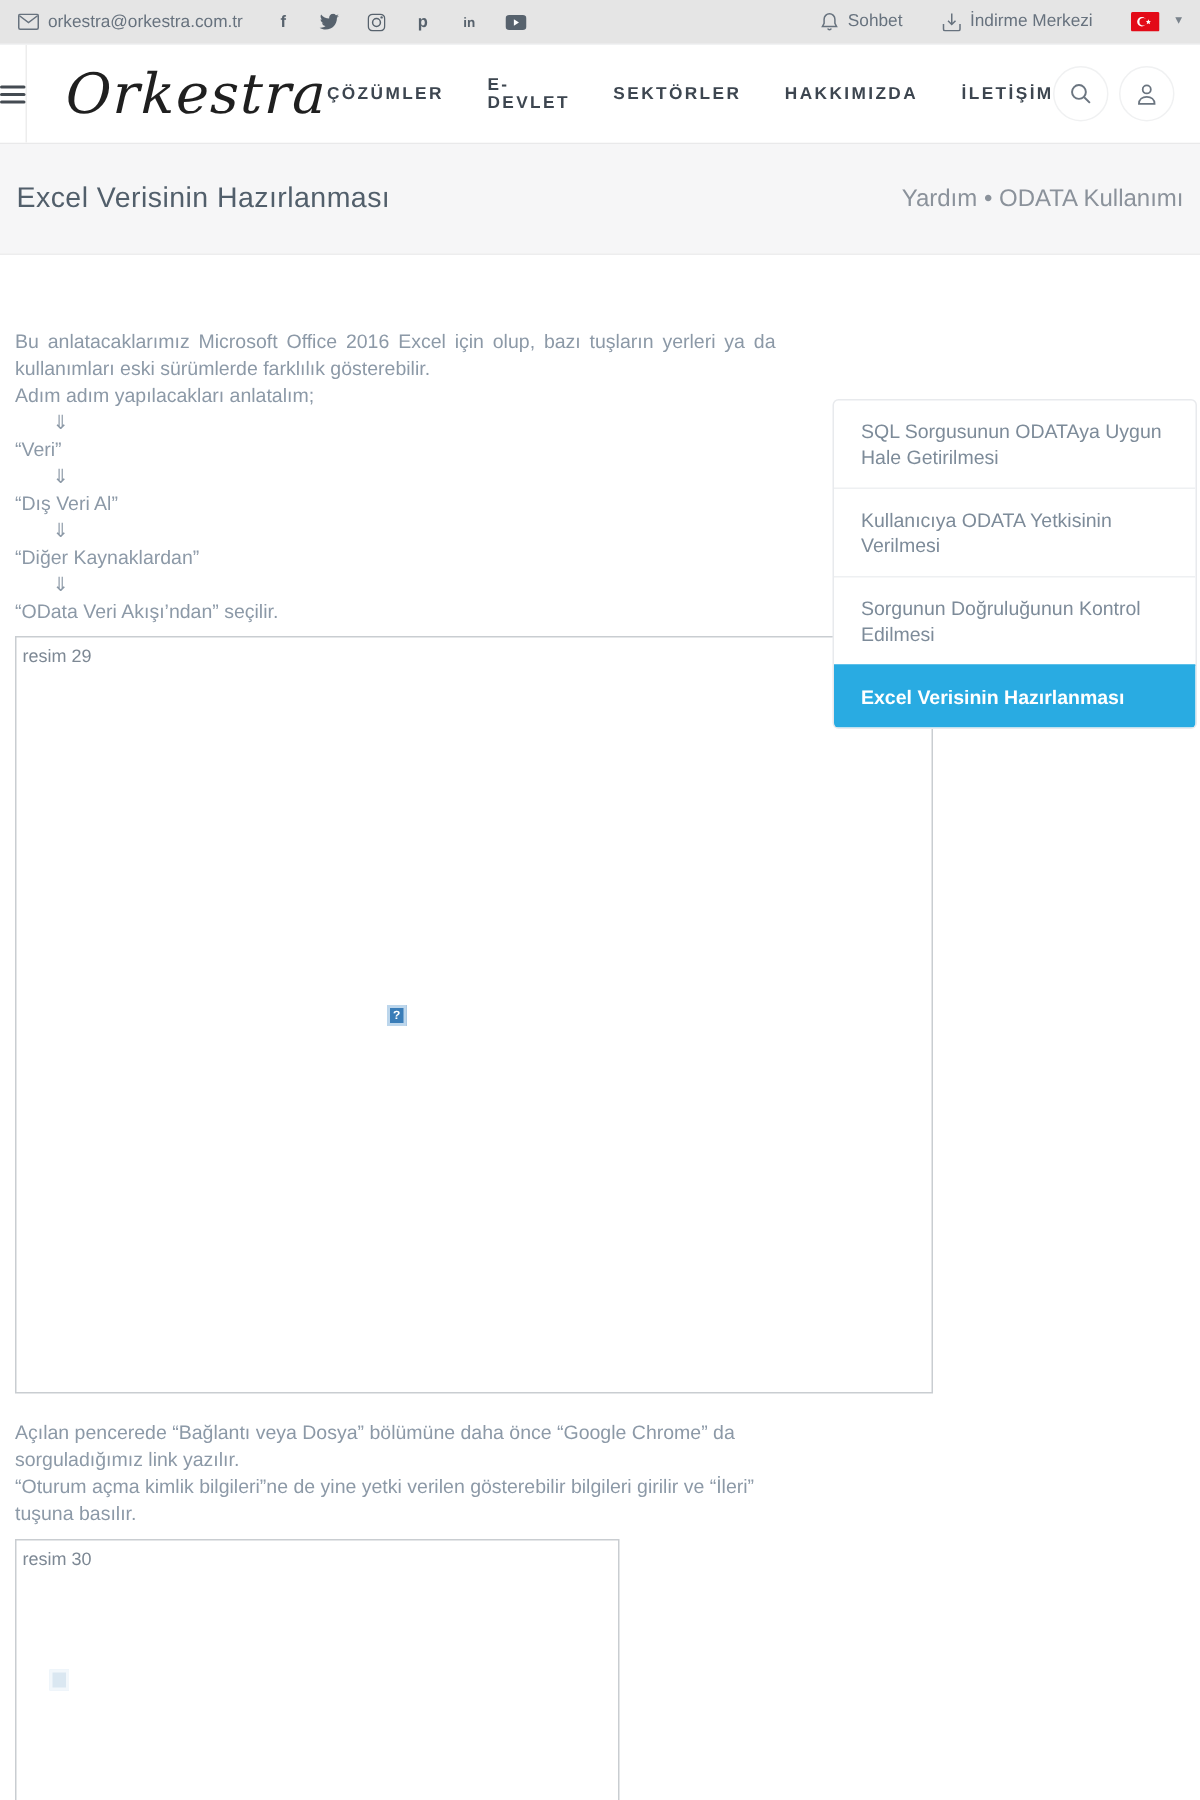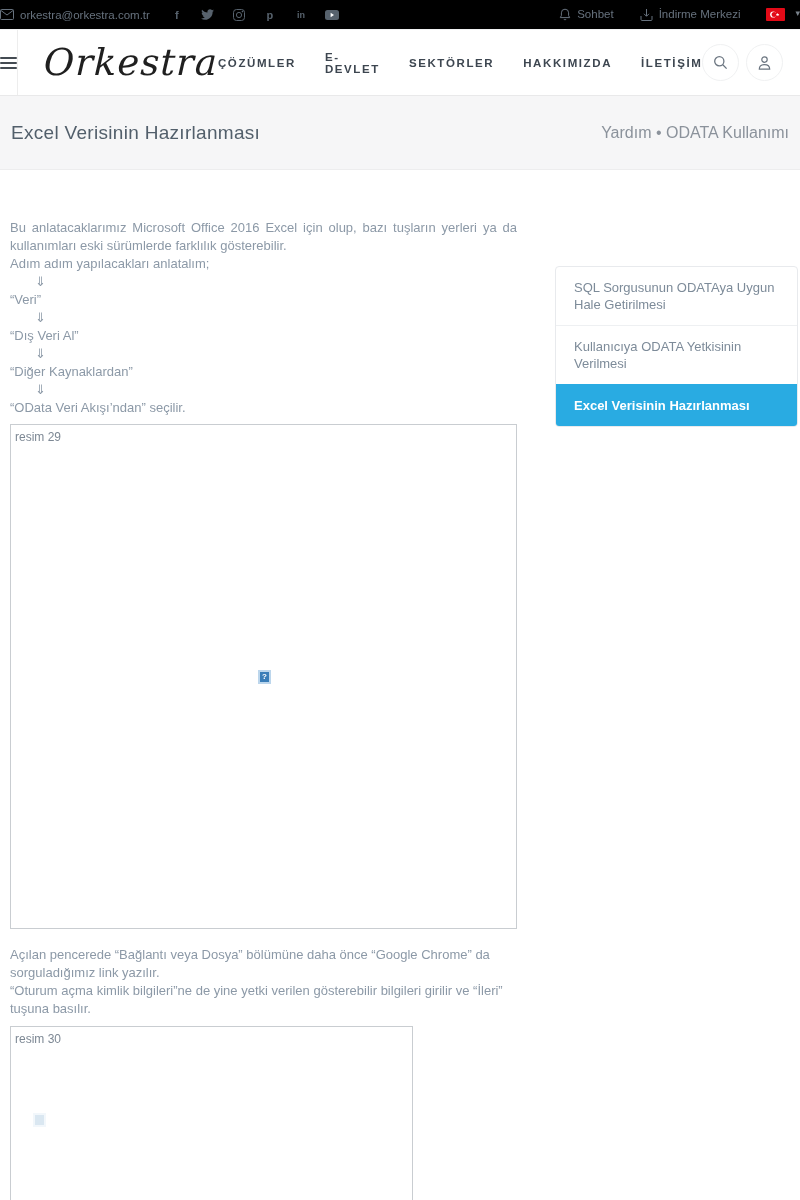--- a/index.html
+++ b/index.html
@@ -4,22 +4,22 @@
 <style>
   * { margin:0; padding:0; box-sizing:border-box; }
   html,body { background:#fff; }
   body {
     width:800px; height:1200px; overflow:hidden; position:relative;
     font-family:"Liberation Sans","DejaVu Sans",sans-serif;
     -webkit-font-smoothing:antialiased;
   }
   
   .topbar{
-    height:30px; display:flex; align-items:center; padding:0 0;
-    border-bottom:1px solid #f1f2f3; background:#000000; font-size:11.5px; color:#67727e;
+    height:30px; display:flex; align-items:center; padding:0 12px;
+    border-bottom:1px solid #f1f2f3; background:#e5e5e5; font-size:11.5px; color:#67727e;
   }
   .topbar .mail{ display:flex; align-items:center; gap:6px; cursor:pointer; }
   .topbar .socials{ display:flex; align-items:center; gap:17px; margin-left:20px; color:#57626d; }
   .topbar .socials .sico{ width:14px; height:14px; display:flex; align-items:center; justify-content:center; cursor:pointer; font-weight:bold; font-size:11px; }
   .topbar .spacer{ flex:1; }
   .topbar .util{ display:flex; align-items:flex-start; gap:6px; margin-left:26px; cursor:pointer; }
   .topbar svg{ display:block; }
   .caret{ font-size:9px; color:#7a838c; margin-left:4px; }
   
   .header{
@@ -53,21 +53,21 @@
   
   .content{ position:relative; padding:0 10px; }
   .article{ width:507px; margin-top:49px; font-size:13px; color:#8c99a7; line-height:18px; }
   .article p.intro{ text-align:justify; margin-bottom:0; }
   .article .line{ min-height:18px; }
   .arrowline{ padding-left:25px; }
   .imgbox{
     border:1px solid #c9cdd1; position:relative; margin-top:7px; background:#fff;
   }
   .imgbox .alt{ position:absolute; top:3px; left:4px; font-size:12px; color:#7d8894; }
-  .box1{ width:507px; height:505px; margin-bottom:17px; }
+  .box1{ width:612px; height:505px; margin-bottom:17px; }
   .box2{ width:403px; height:260px; margin-top:8px; }
   .brokenicon{
     position:absolute; width:13px; height:14px; background:#3a7db8; border:2px solid #bcd6ec;
     color:#fff; font-size:8px; line-height:10px; text-align:center; font-weight:bold;
   }
   .box1 .brokenicon{ left:247px; top:245px; }
   .box2 .brokenicon{ left:22px; top:86px; opacity:.18; }
   
   .sidebar{
     position:absolute; top:47px; right:2px; width:243px;
@@ -215,16 +215,17 @@
 
     <div class="imgbox box2">
       <span class="alt">resim 30</span>
       <span class="brokenicon"></span>
     </div>
   </div>
 
   <div class="sidebar">
     <div class="item">SQL Sorgusunun ODATAya Uygun Hale Getirilmesi</div>
     <div class="item">Kullanıcıya ODATA Yetkisinin Verilmesi</div>
+    <div class="item">Sorgunun Doğruluğunun Kontrol Edilmesi</div>
     <div class="item active">Excel Verisinin Hazırlanması</div>
   </div>
 
 </div>
 
 </body></html>

